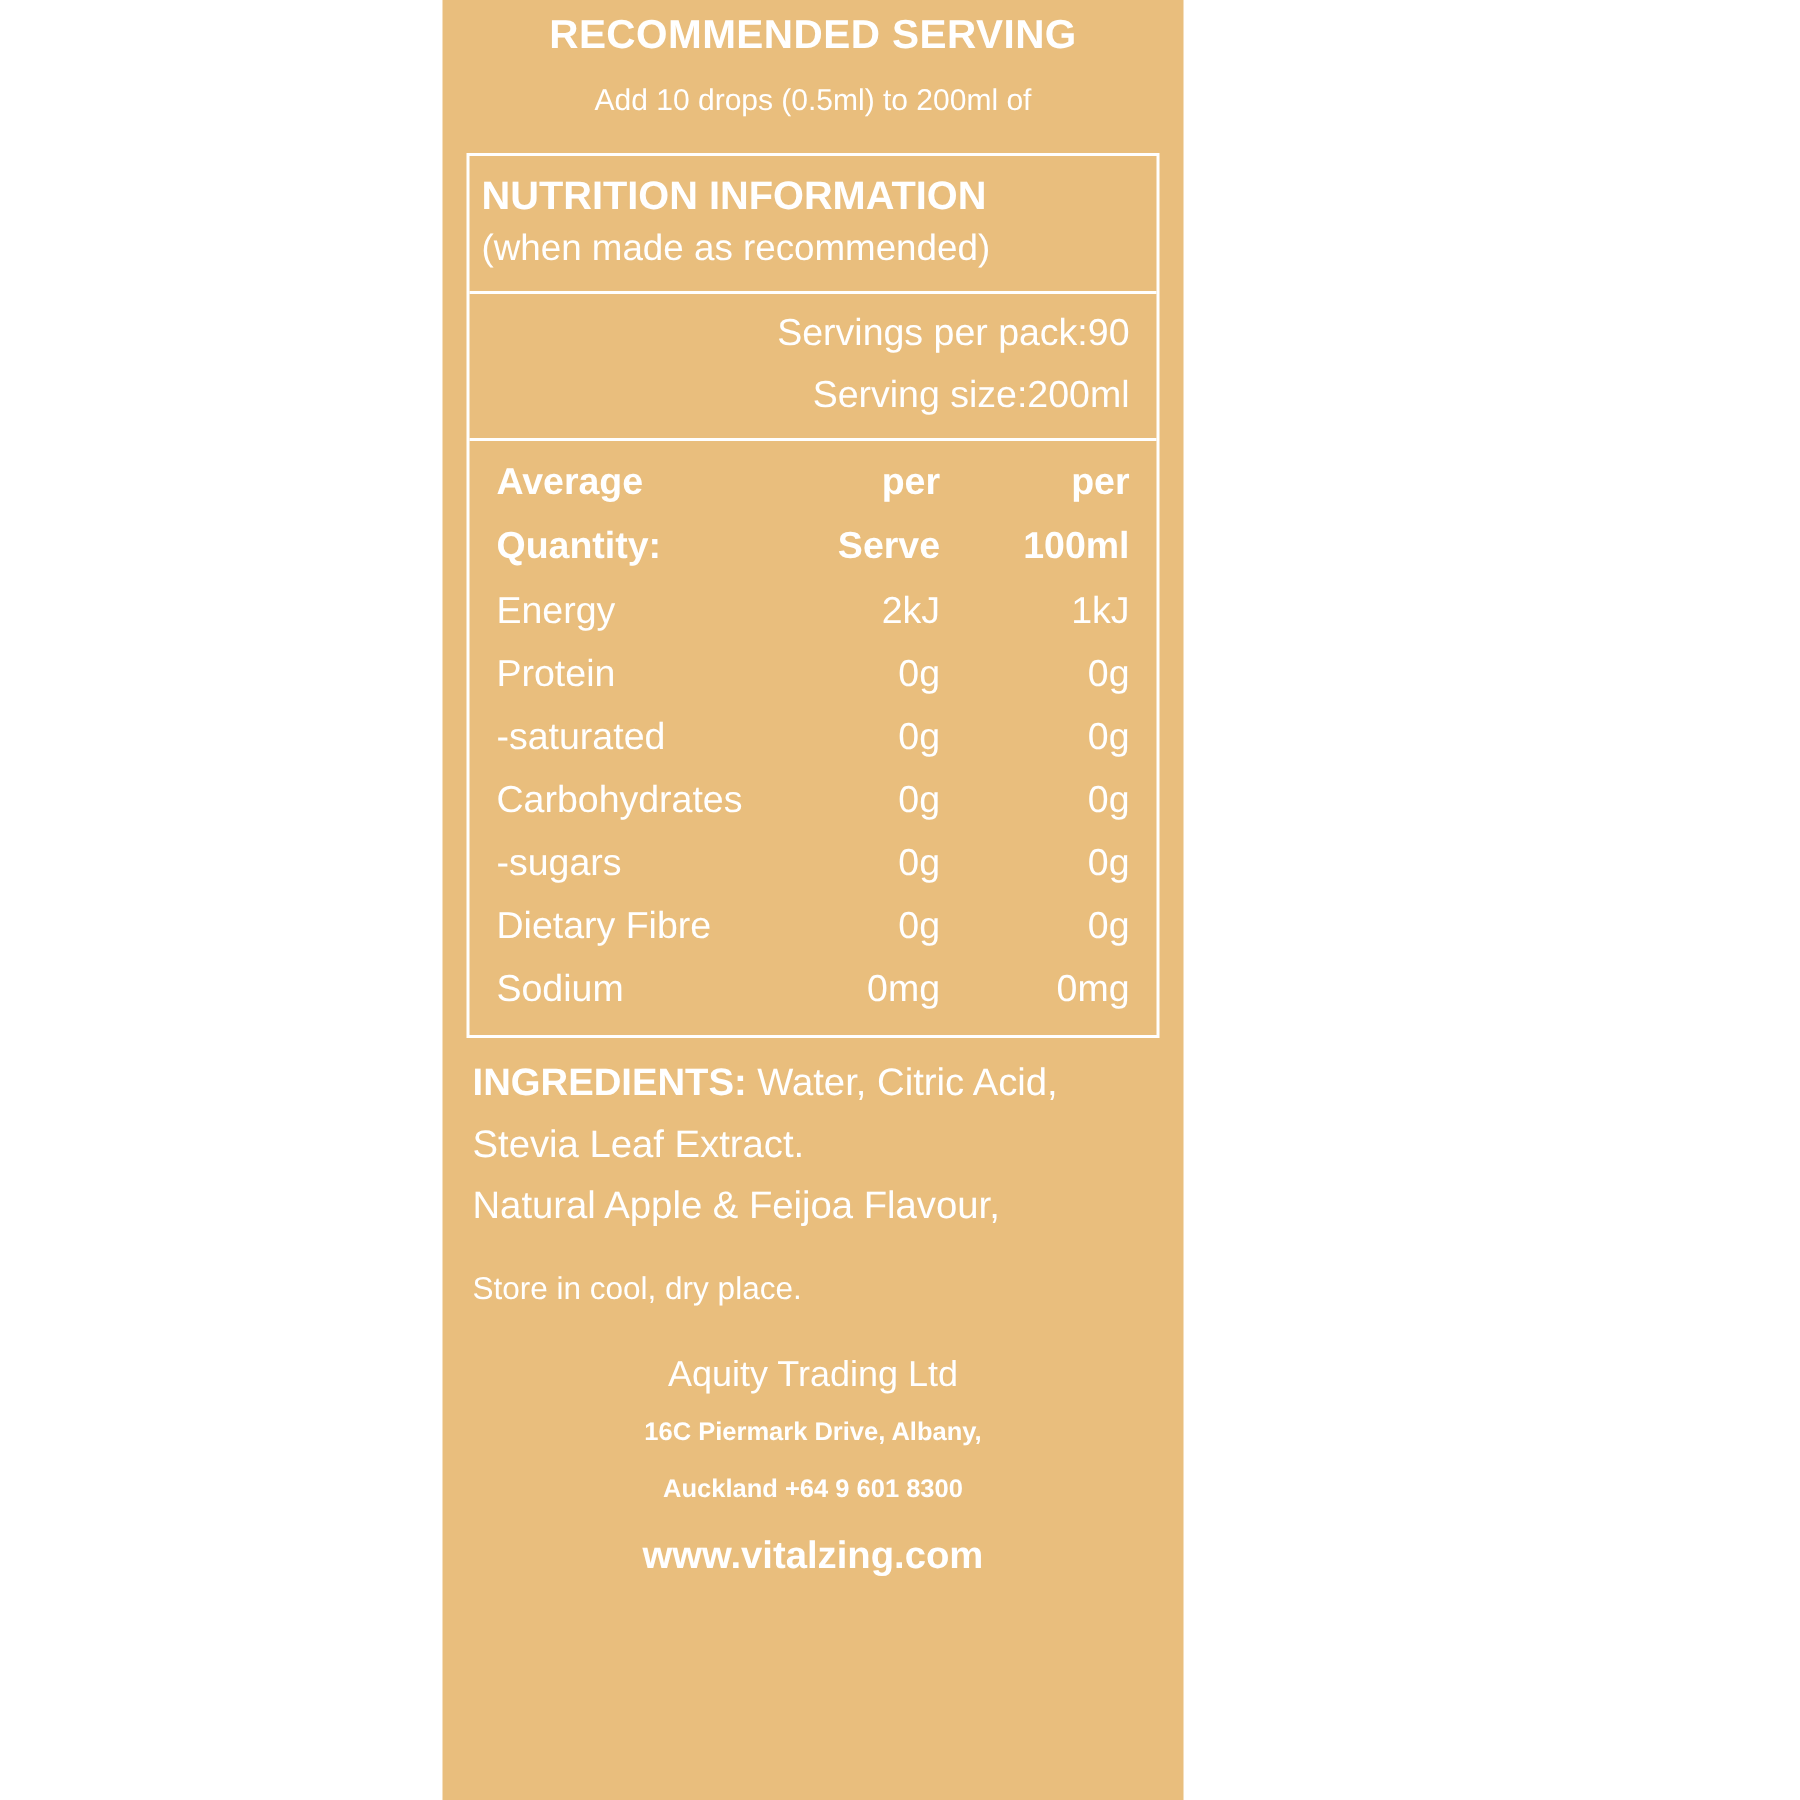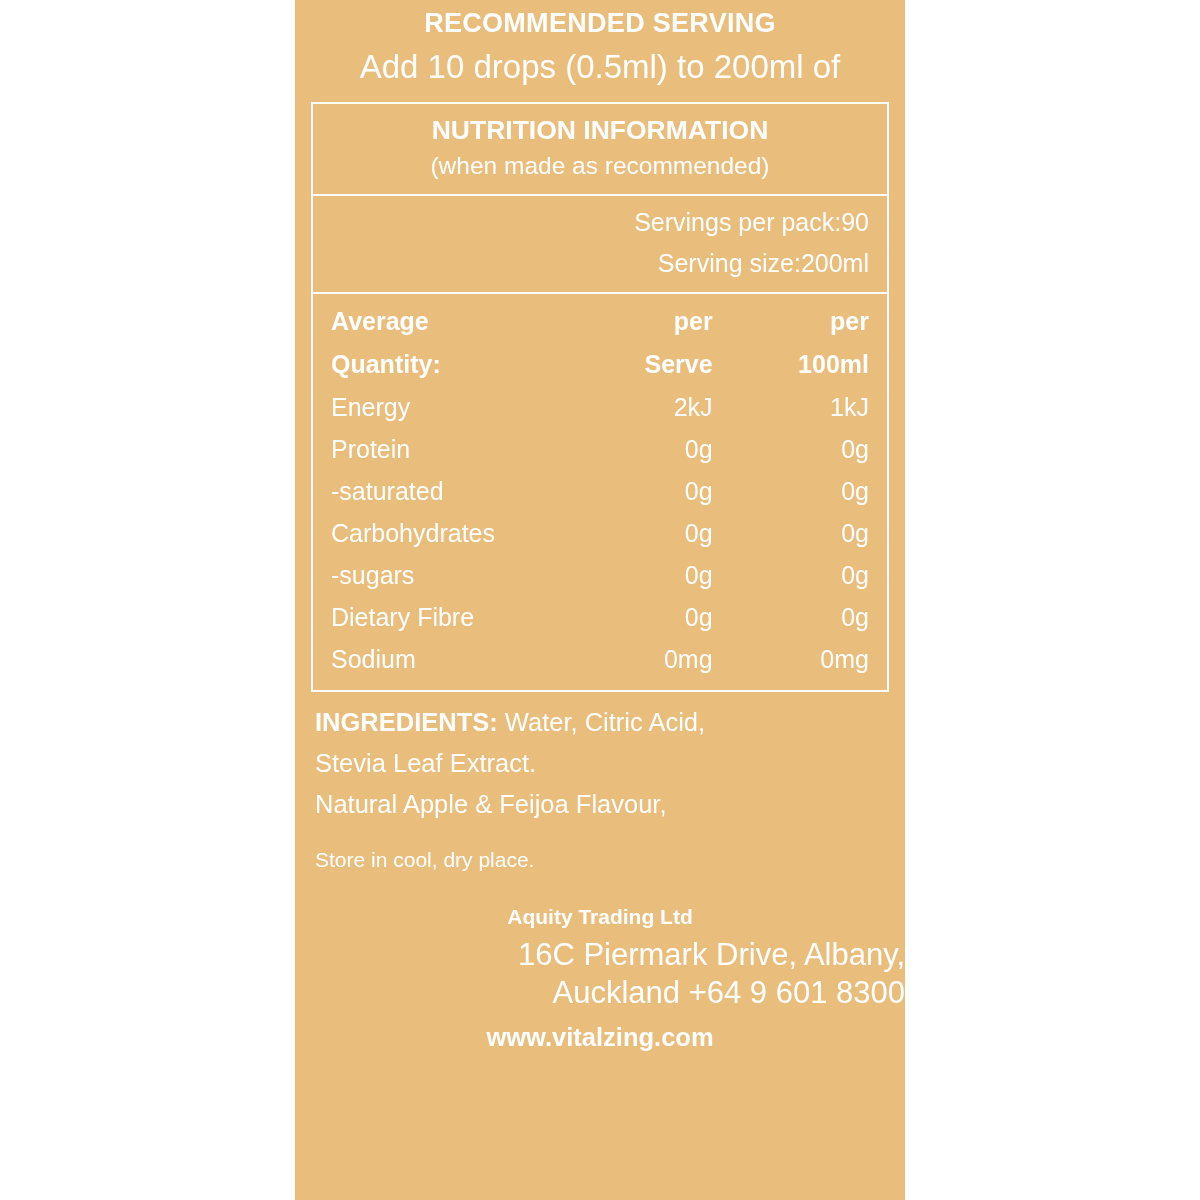--- a/index.html
+++ b/index.html
@@ -10,57 +10,56 @@
   body {
     width: 1200px;
     height: 1200px;
     font-family: "Liberation Sans", sans-serif;
     overflow: hidden;
   }
   .label-panel {
     position: absolute;
     left: 295px;
     top: 0;
-    width: 610px;
+    width: 494px;
     height: 1200px;
     background: #e9be7d;
     color: #ffffff;
     box-sizing: border-box;
     padding: 0;
   }
   .serving-block {
     padding: 4px 14px 10px 14px;
     text-align: center;
   }
   .serving-title {
     font-size: 27px;
     font-weight: bold;
     letter-spacing: 0.3px;
     line-height: 38px;
     margin: 0 0 6px 0;
   }
   .serving-text {
-    font-size: 33px;
+    font-size: 20px;
     line-height: 38px;
     font-weight: 400;
   }
   .nutrition-box {
     margin: 6px 16px 0 16px;
     border: 2.5px solid #ffffff;
     box-sizing: border-box;
   }
   .nb-section {
     border-bottom: 2.5px solid #ffffff;
     box-sizing: border-box;
   }
   .nb-section:last-child {
     border-bottom: none;
   }
   .nutrition-header {
-    text-align: center;
     padding: 8px 8px 10px 8px;
   }
   .nutrition-header .nh-title {
     font-size: 26.5px;
     font-weight: bold;
     line-height: 36px;
   }
   .nutrition-header .nh-sub {
     font-size: 24.5px;
     line-height: 36px;
@@ -119,29 +118,28 @@
     font-size: 21px;
     line-height: 41px;
     font-weight: 400;
     margin-top: 14px;
   }
   .company {
     margin-top: 18px;
     text-align: center;
   }
   .company-name {
-    font-size: 21px;
-    font-weight: bold;
+    font-size: 24px;
+    font-weight: normal;
     line-height: 38px;
   }
   .company-addr {
-    font-size: 31px;
-    font-weight: 400;
-    line-height: 38px;
-    text-align: right;
+    font-size: 17px;
+    font-weight: 700;
+    line-height: 38px;
   }
   .website {
     font-size: 25.5px;
     font-weight: bold;
     line-height: 38px;
     margin-top: 6px;
   }
 </style>
 </head>
 <body>

